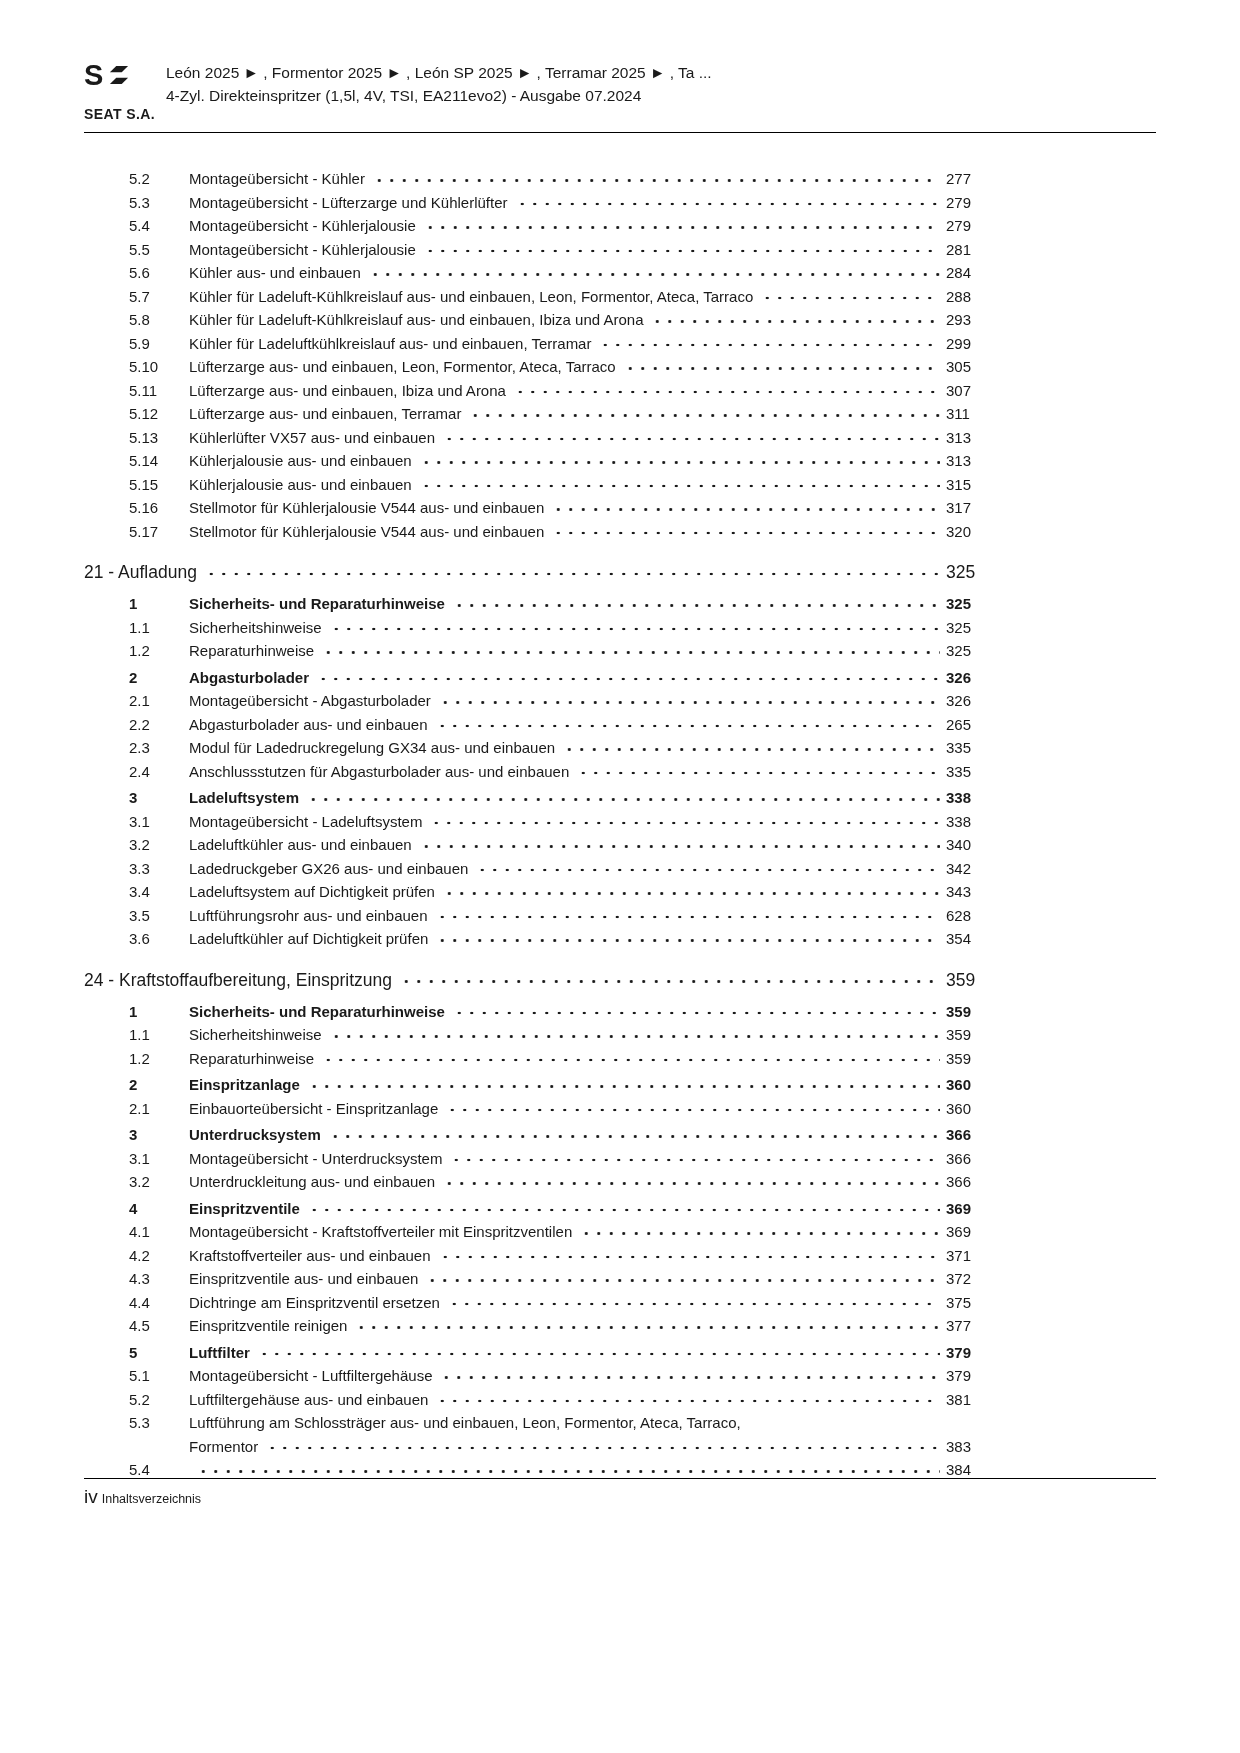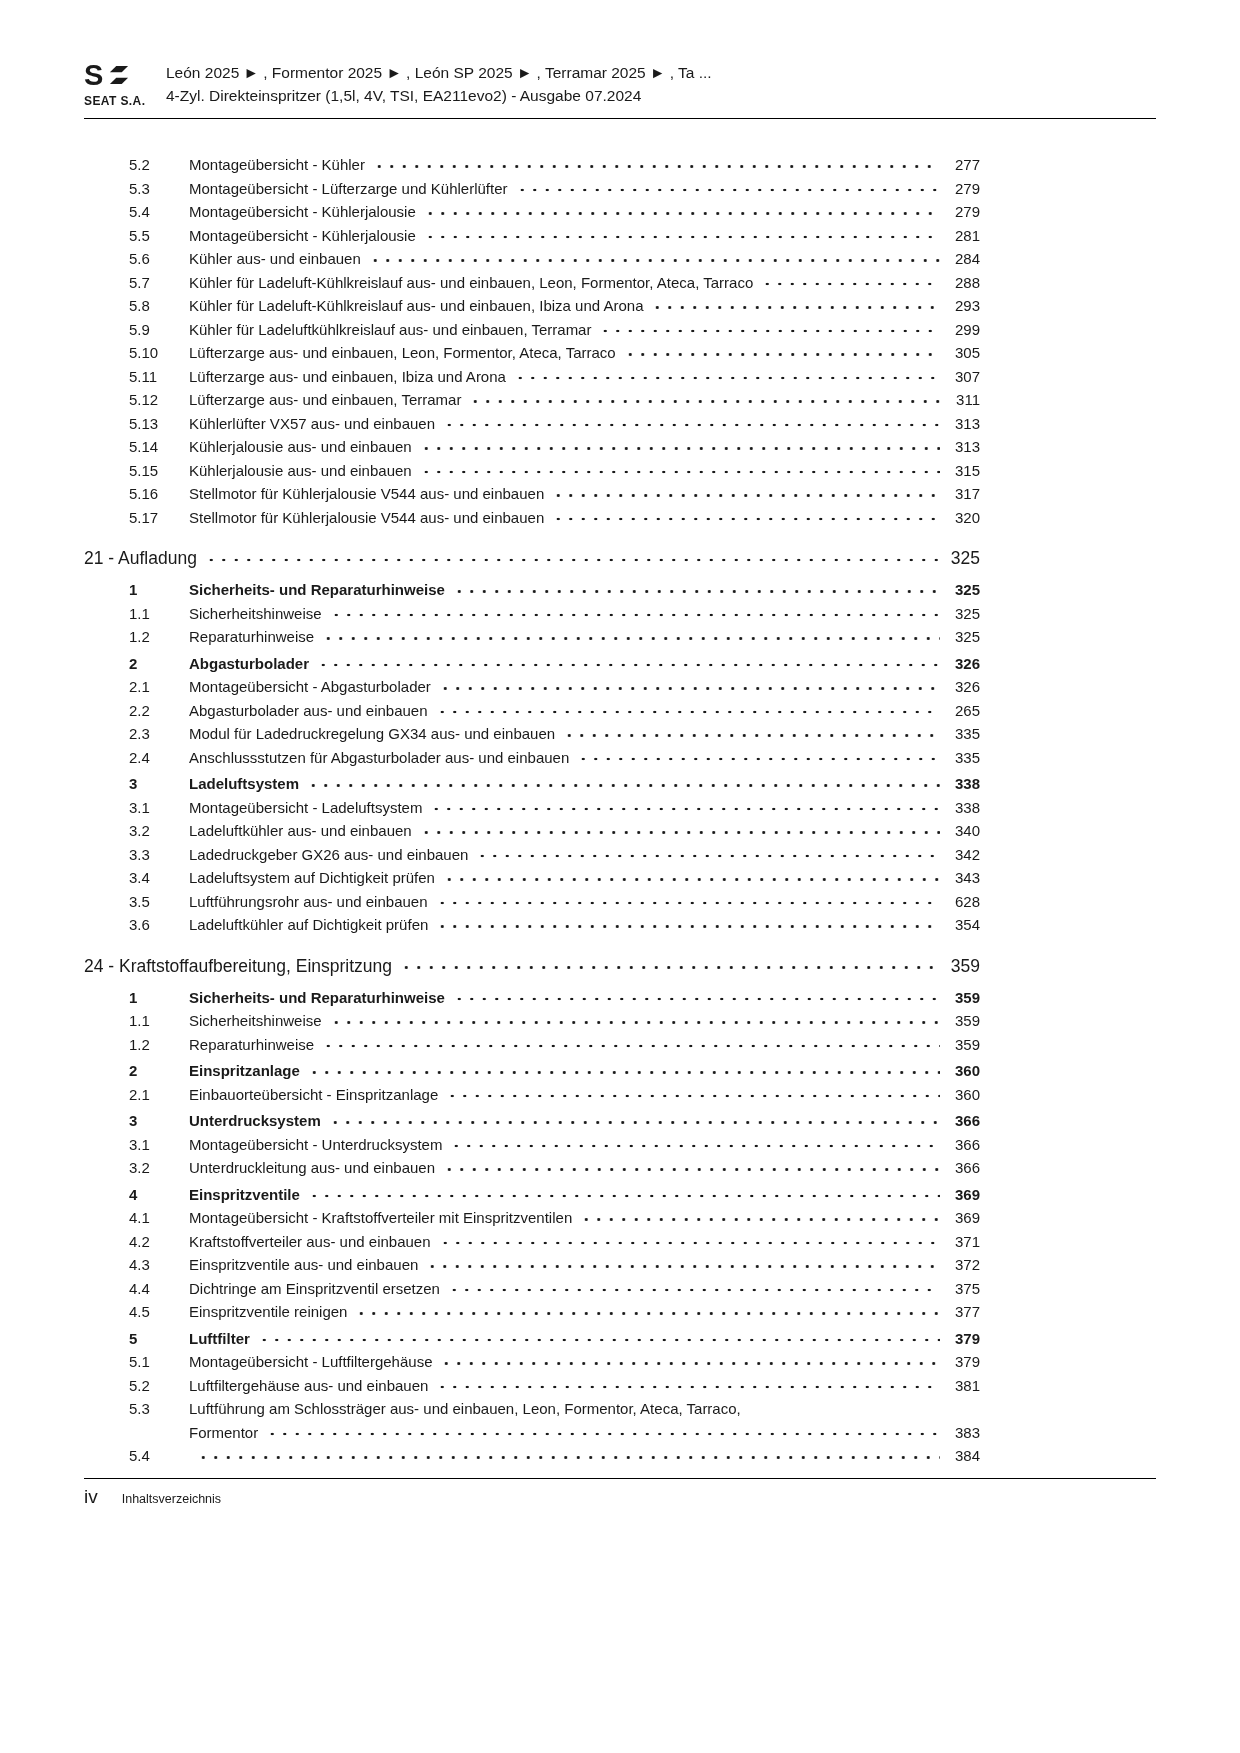--- a/index.html
+++ b/index.html
@@ -12,21 +12,21 @@
     overflow: hidden;
   }
   .page { position: relative; width: 1240px; height: 1753px; padding: 60px 84px 0; }
 
   
   .hdr { display: flex; align-items: flex-start; gap: 16px; }
   .logo { display: flex; flex-direction: column; align-items: flex-start; width: 66px; flex: none; }
   .logo-top { display: flex; align-items: center; gap: 5px; height: 30px; }
   .logo-s { font-weight: bold; font-size: 29px; line-height: 1; }
   .logo-mark { width: 22px; height: 20px; }
-  .logo-caption { font-size: 12px; letter-spacing: 0.4px; margin-top: 4px; white-space: nowrap; font-weight: bold; }
+  .logo-caption { font-size: 14px; letter-spacing: 0.4px; margin-top: 16px; white-space: nowrap; font-weight: bold; }
   .hdr-text { padding-top: 1px; }
   .models { font-size: 15.5px; line-height: 23px; }
   .subtitle { font-size: 15.5px; line-height: 23px; }
   .rule { border: 0; border-top: 1.4px solid #000; margin: 0; }
   .top-rule { margin-top: 10px; }
 
   
   .toc { width: 896px; padding-top: 34px; }
   .toc-row { display: flex; font-size: 15px; line-height: 23.5px; }
   .num { flex: none; width: 105px; padding-left: 45px; }
@@ -35,30 +35,30 @@
   .title-wrap { }
   .title { flex: 0 1 auto; text-align: right; }
   .leader {
     flex: 1 1 24px; min-width: 16px; height: 14px;
     align-self: flex-end; margin: 0 6px 4px 8px;
     background-image: radial-gradient(circle, #1a1a1a 1.25px, rgba(0,0,0,0) 1.6px);
     background-size: 12.5px 12.5px;
     background-position: left bottom;
     background-repeat: repeat-x;
   }
-  .pagenum { flex: none; min-width: 34px; text-align: right; }
+  .pagenum { flex: none; min-width: 34px; }
 
   .type-chapter { font-size: 17.5px; font-weight: normal; line-height: 25px; margin: 17px 0 7px; }
   .type-chapter .leader { margin-bottom: 5px; }
   .type-section { font-weight: bold; margin-top: 3px; }
 
   
   .footer { position: absolute; left: 84px; right: 84px; top: 1478px; }
   .bottom-rule { margin-bottom: 7px; }
-  .footer-line { display: flex; align-items: baseline; gap: 24px; }
+  .footer-line { display: flex; align-items: baseline; gap: 4px; }
   .page-label { font-size: 19px; }
   .footer-title { font-size: 12.5px; }
 </style>
 </head>
 <body>
 
 <div class="page">
 
   <header class="hdr">
     <div class="logo">

